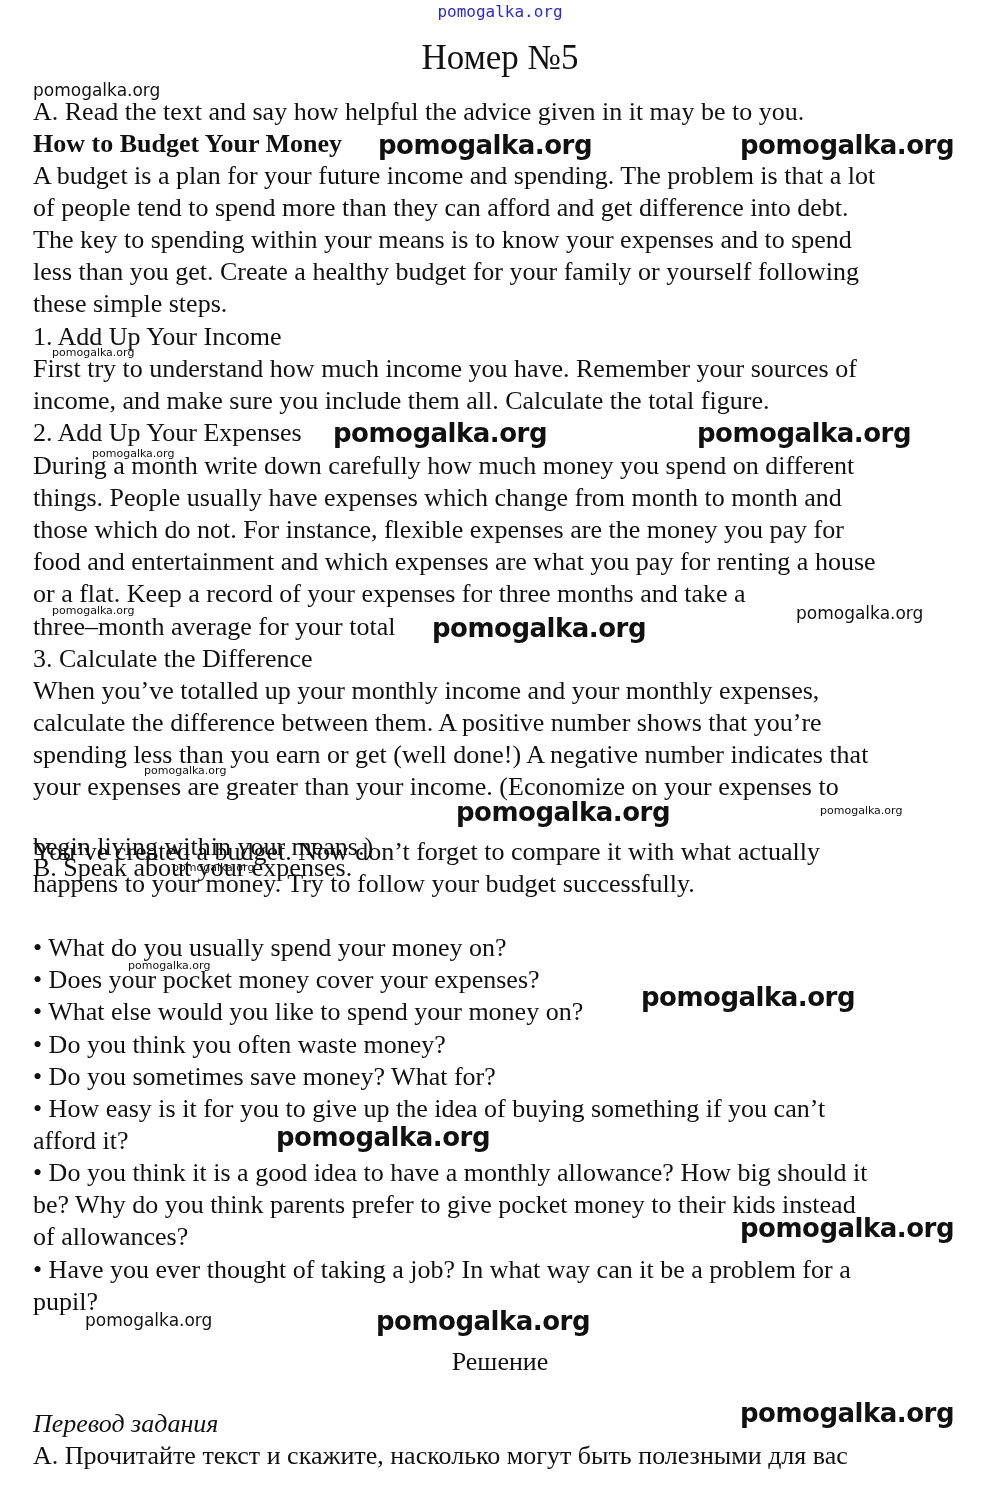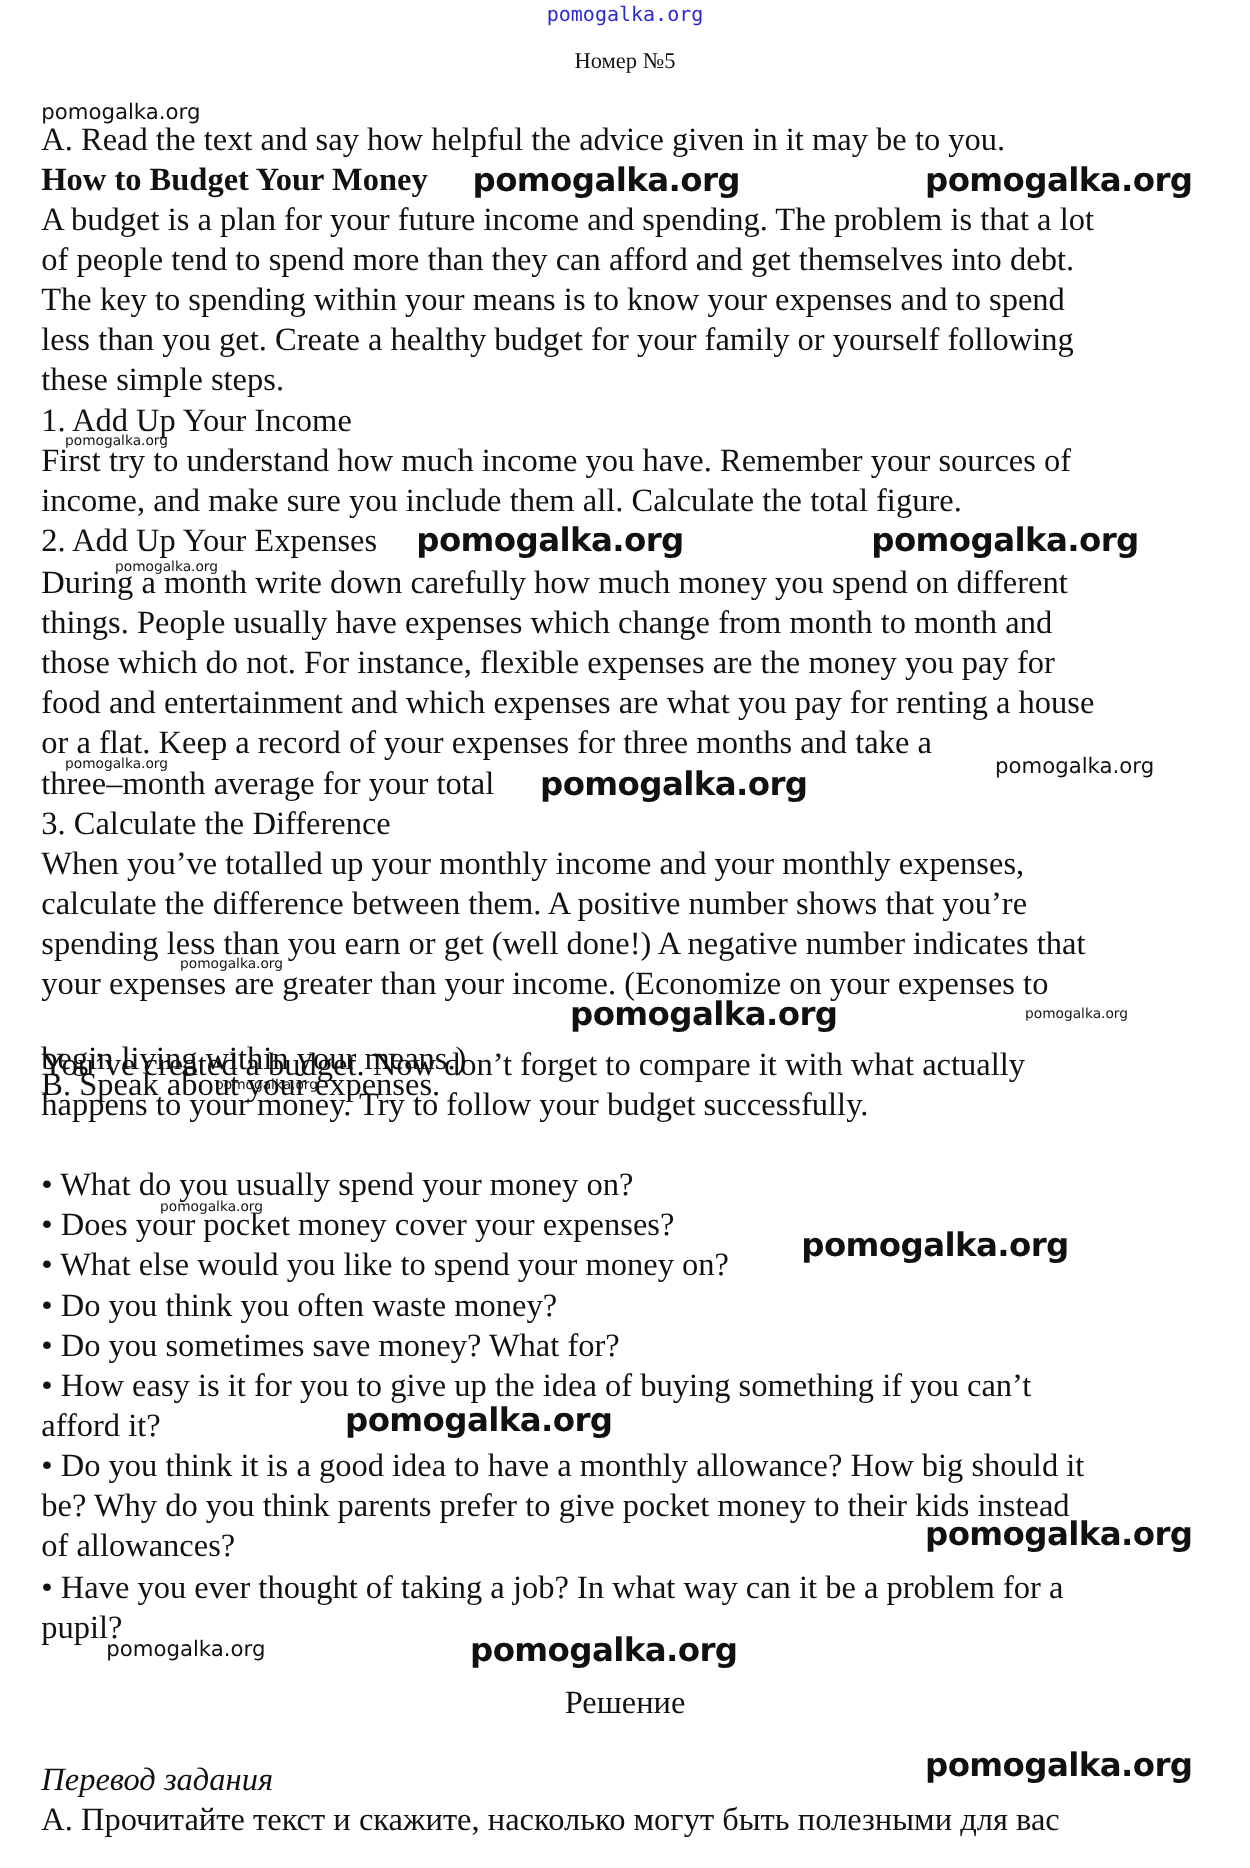--- a/index.html
+++ b/index.html
@@ -1,40 +1,40 @@
 <!DOCTYPE html>
 <html><head>
 <meta charset="utf-8">
 <style>
   html, body { margin: 0; padding: 0; background: #ffffff; }
   body { width: 1000px; height: 1494px; position: relative; overflow: hidden;
          font-family: "Liberation Serif", "DejaVu Serif", serif; color: #111; }
   .site-header { position: absolute; top: 0; left: 0; width: 1000px; text-align: center;
          font-family: "DejaVu Sans Mono", monospace; font-size: 16px; color: #2a2ad0; top: 2px; }
-  .title { position: absolute; top: 38px; left: 0; width: 1000px; text-align: center; font-size: 18px; }
+  .title { position: absolute; top: 38px; left: 0; width: 1000px; text-align: center; font-size: 35px; }
   .line { position: absolute; left: 33px; font-size: 26px; white-space: nowrap; line-height: 32px; }
   .bold { font-weight: bold; }
   .italic-bold { font-weight: normal; font-style: italic; }
   .center { left: 0; width: 1000px; text-align: center; }
   .wm { position: absolute; font-family: "DejaVu Sans", sans-serif; color: #111; white-space: nowrap; }
   .wm-l { font-size: 26px; font-weight: bold; letter-spacing: -0.5px; }
   .wm-m { font-size: 17px; }
   .wm-s { font-size: 11px; }
 </style>
 </head>
 <body>
 
 <div class="site-header">pomogalka.org</div>
 <div class="title">Номер №5</div>
 
 <div class="line" style="top:96px">A. Read the text and say how helpful the advice given in it may be to you.</div>
 <div class="line bold" style="top:128px">How to Budget Your Money</div>
 
 <div class="line" style="top:160px">A budget is a plan for your future income and spending. The problem is that a lot</div>
-<div class="line" style="top:192px">of people tend to spend more than they can afford and get themselves into debt.</div>
+<div class="line" style="top:192px">of people tend to spend more than they can afford and get difference into debt.</div>
 <div class="line" style="top:224px">The key to spending within your means is to know your expenses and to spend</div>
 <div class="line" style="top:256px">less than you get. Create a healthy budget for your family or yourself following</div>
 <div class="line" style="top:288px">these simple steps.</div>
 
 <div class="line" style="top:321px">1. Add Up Your Income</div>
 <div class="line" style="top:353px">First try to understand how much income you have. Remember your sources of</div>
 <div class="line" style="top:385px">income, and make sure you include them all. Calculate the total figure.</div>
 
 <div class="line" style="top:417px">2. Add Up Your Expenses</div>
 <div class="line" style="top:450px">During a month write down carefully how much money you spend on different</div>

